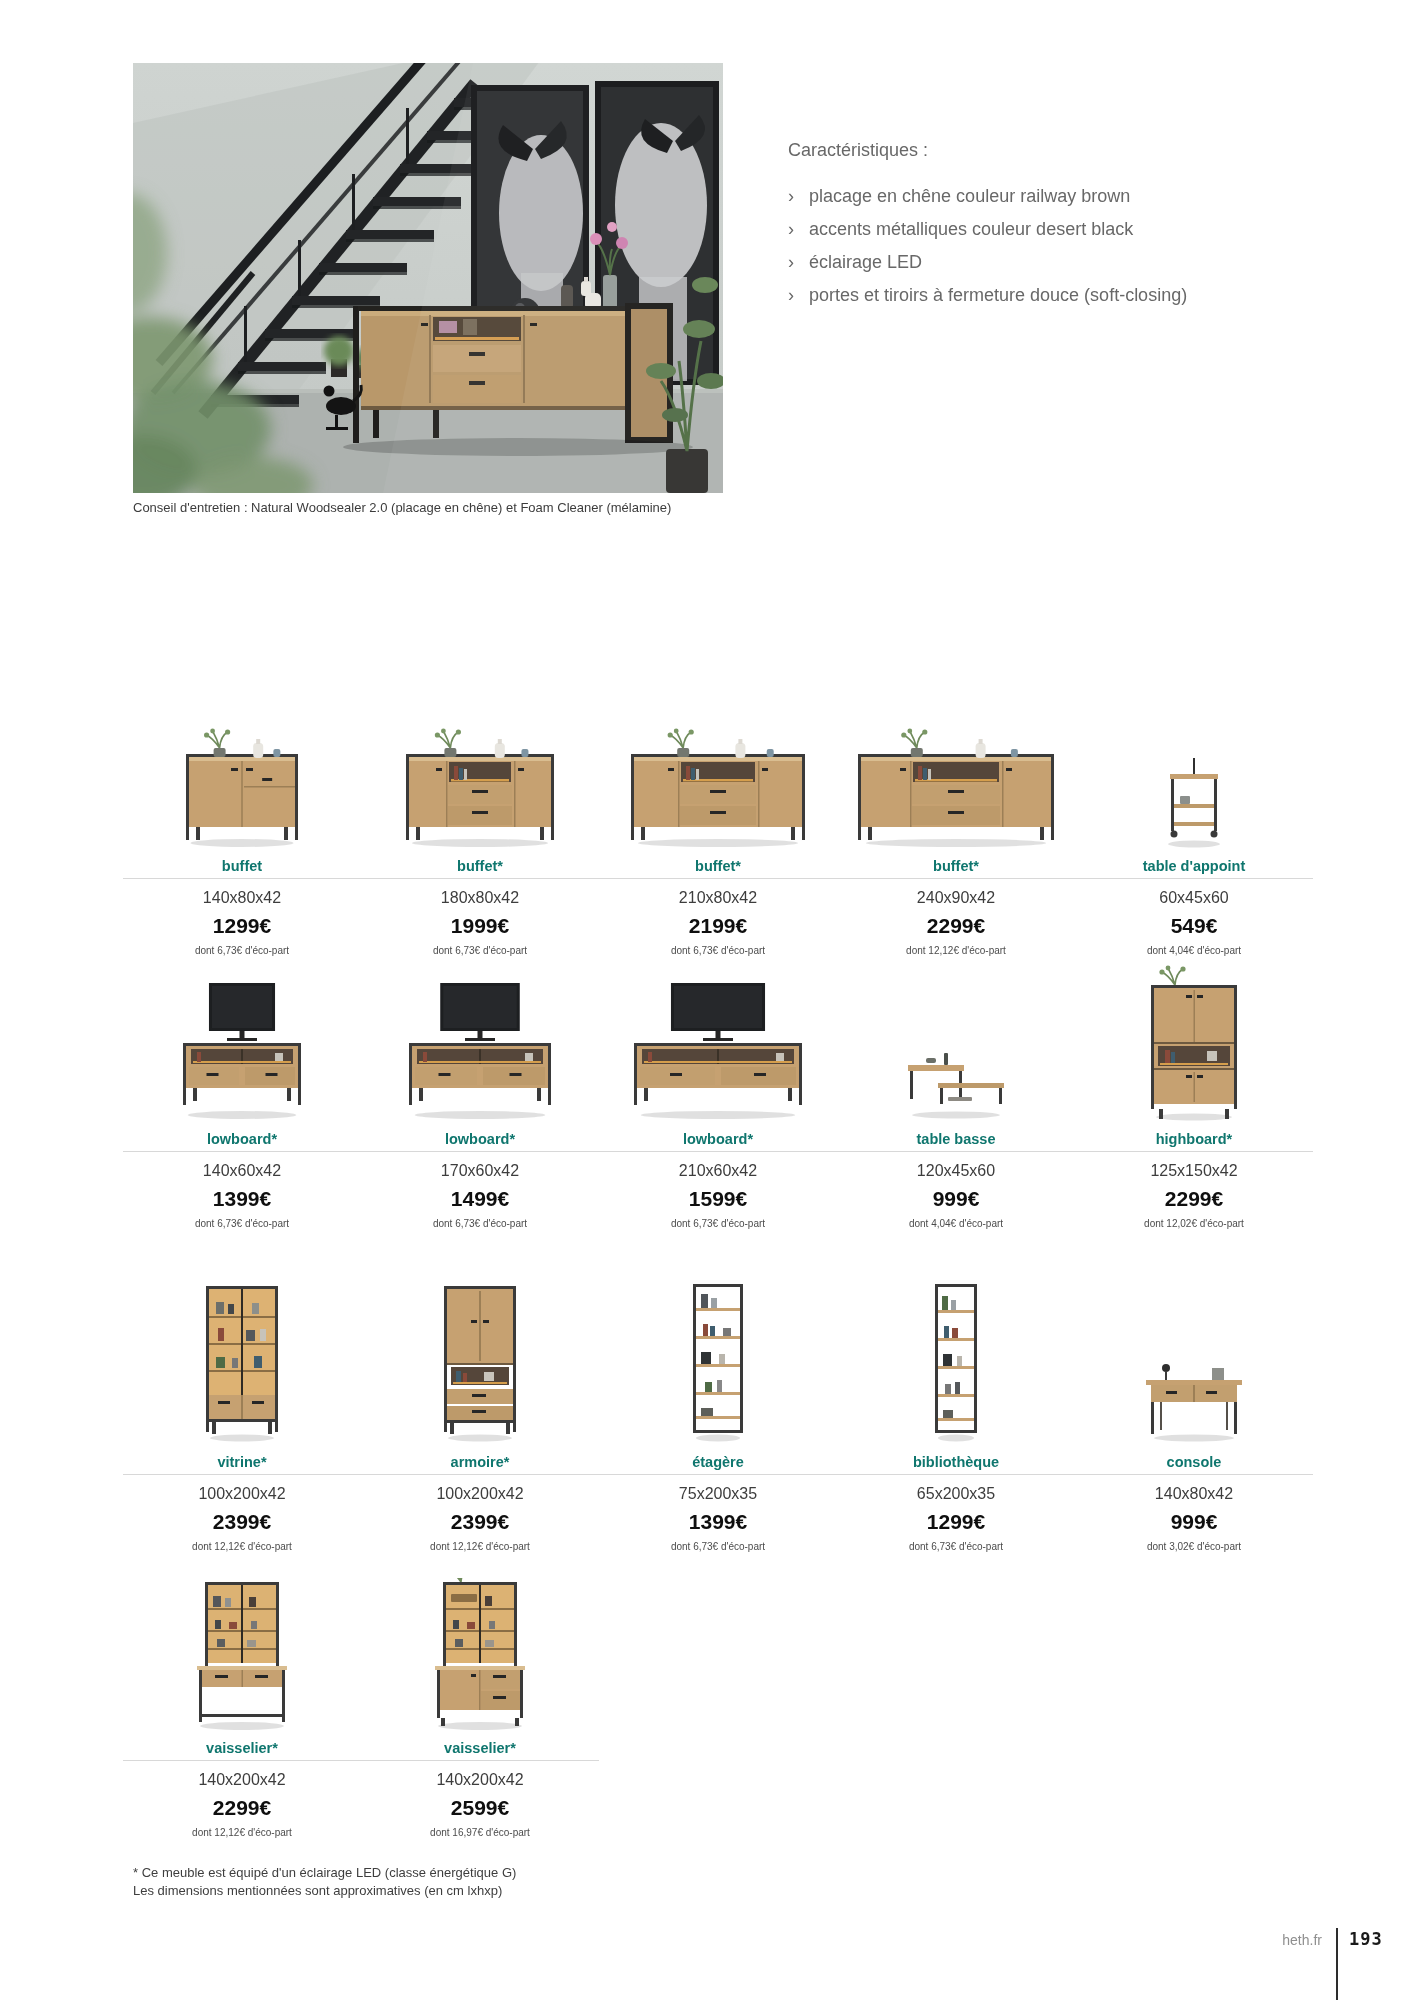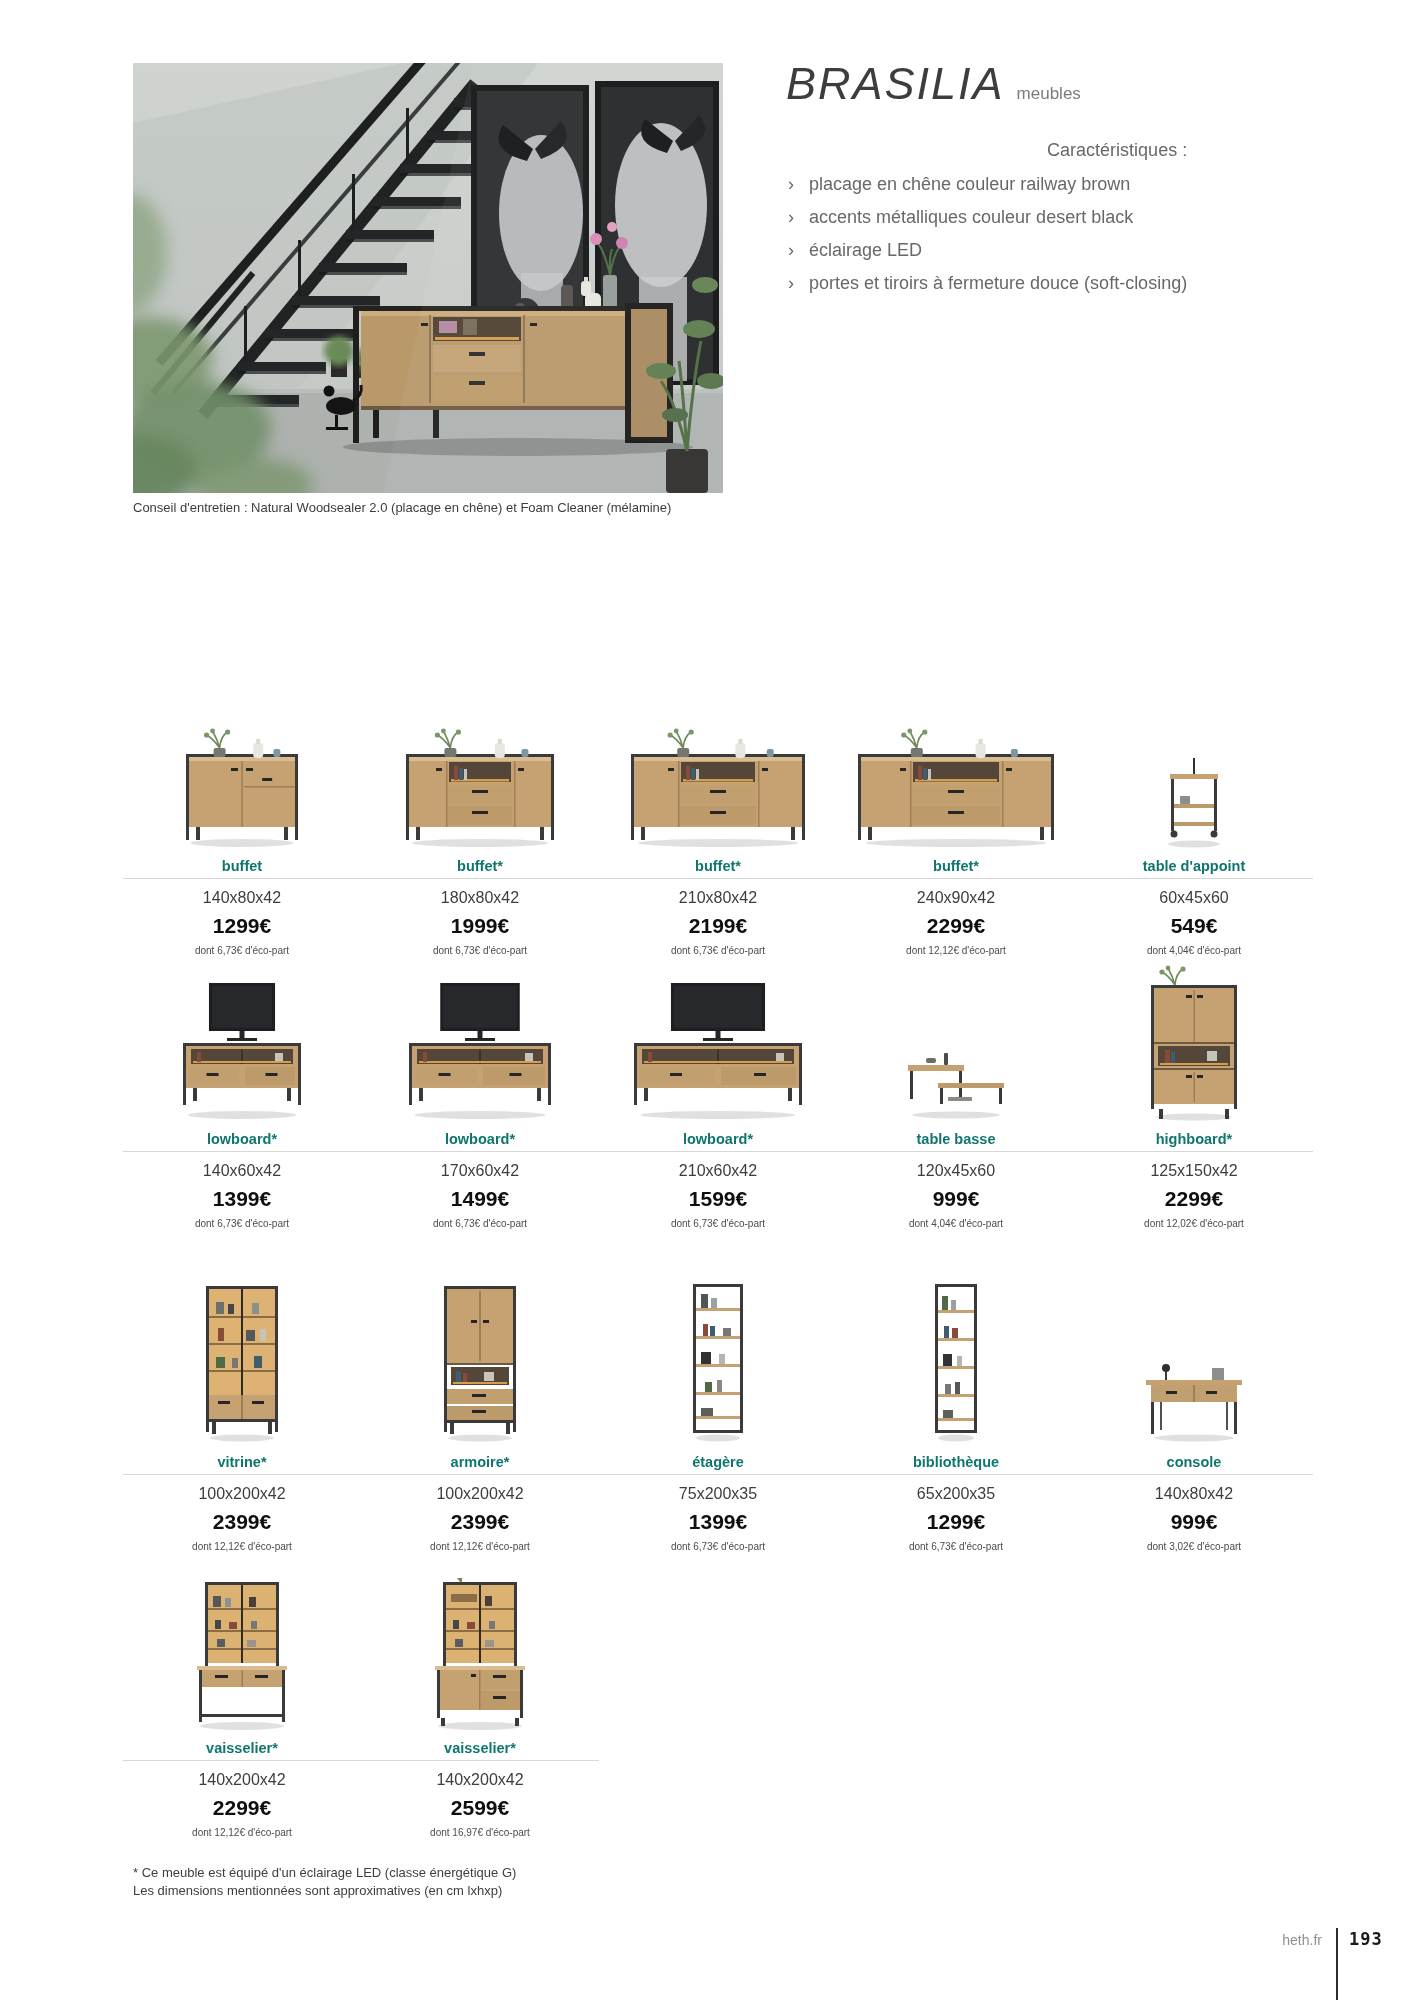--- a/index.html
+++ b/index.html
@@ -7,21 +7,21 @@
         font-family:"Liberation Sans", sans-serif;color:#222;}
   
   .hero{position:absolute;left:133px;top:63px;width:590px;height:430px;overflow:hidden;}
   .hero svg{display:block;}
   .hero-caption{position:absolute;left:133px;top:500px;font-size:13px;color:#3c3c3c;}
   
   .title-block{position:absolute;left:786px;top:58px;white-space:nowrap;}
   .brand{font-size:45px;font-style:italic;font-weight:300;letter-spacing:2px;color:#3d3d3d;}
   .brand-sub{font-size:17px;color:#7c7c7c;margin-left:12px;}
   .features{position:absolute;left:788px;top:140px;font-size:18px;color:#686868;}
-  .features .ft-title{margin-bottom:10px;text-align:right;}
+  .features .ft-title{margin-bottom:22px;}
   .features .ft{display:flex;gap:15px;margin-top:7px;line-height:26px;}
   .features .b{flex:0 0 auto;}
   
   .prow{position:absolute;left:123px;display:flex;}
   .cell{width:238px;display:flex;flex-direction:column;align-items:center;}
   .imgbox{display:flex;align-items:flex-end;justify-content:center;width:100%;}
   .r1 .imgbox{height:150px}.r2 .imgbox{height:165px}.r3 .imgbox{height:168px}.r4 .imgbox{height:148px}
   .rowline{position:absolute;left:0;height:1px;background:#d8d8d8;}
   .r1 .rowline{top:180px;width:1190px}.r2 .rowline{top:195px;width:1190px}
   .r3 .rowline{top:198px;width:1190px}.r4 .rowline{top:178px;width:476px}
@@ -159,23 +159,20 @@
           <ellipse cx="64" cy="366" rx="74" ry="48" fill="#72906a" opacity="0.9"></ellipse>
           <ellipse cx="8" cy="408" rx="56" ry="36" fill="#67865f" opacity="0.95"></ellipse>
           <ellipse cx="120" cy="422" rx="60" ry="28" fill="#7d9770" opacity="0.85"></ellipse>
     <ellipse cx="-6" cy="190" rx="40" ry="60" fill="#86a07a" opacity="0.7"></ellipse>
   </g>
   <polygon points="340,0 590,0 590,430 250,430" fill="#ffffff" opacity=".05"></polygon>
       </svg>
     </div>
   <div class="hero-caption">Conseil d'entretien : Natural Woodsealer 2.0 (placage en chêne) et Foam Cleaner (mélamine)</div>
 
-  <div class="title-block">
-    <span class="brand">BRASILIA</span><span class="brand-sub">meubles</span>
-  </div>
 
   <div class="features">
     <div class="ft-title">Caractéristiques :</div>
     <div class="ft">
         <span class="b">›</span>
         <span>placage en chêne couleur railway brown</span>
       </div>
     <div class="ft">
         <span class="b">›</span>
         <span>accents métalliques couleur desert black</span>

